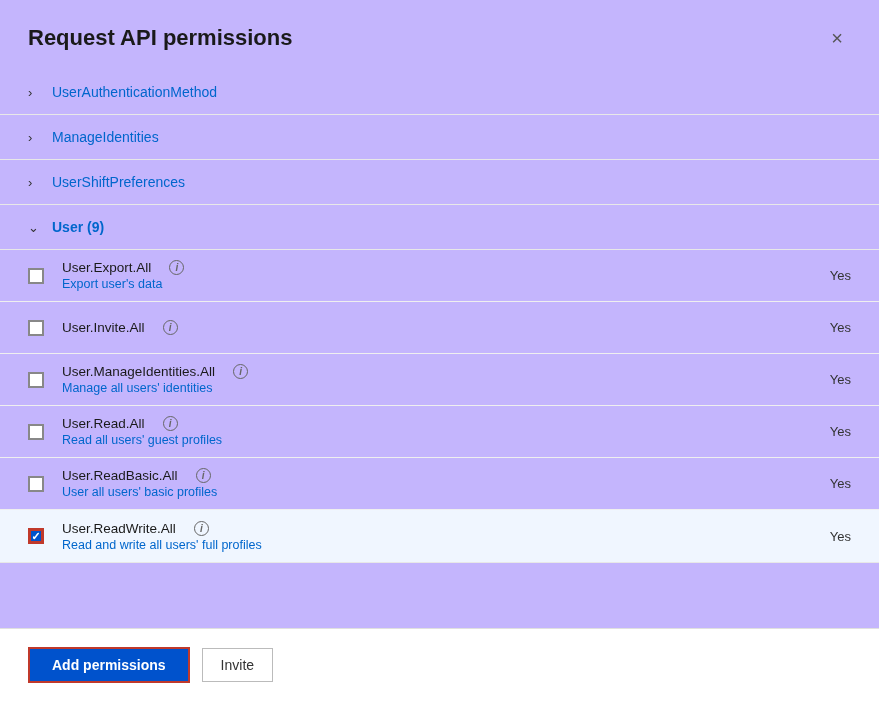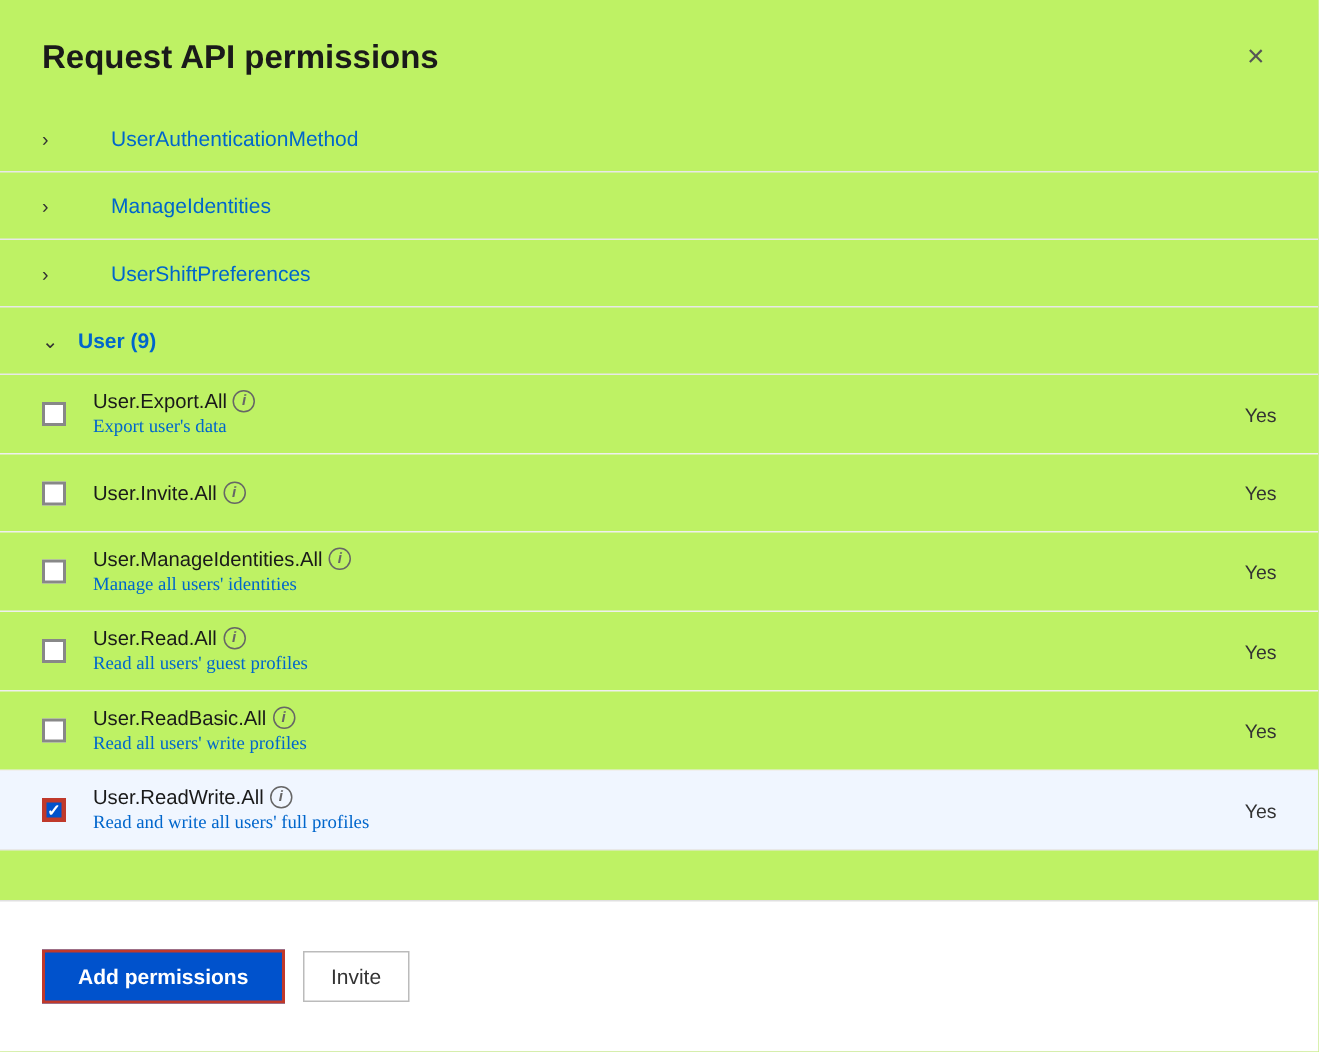--- a/index.html
+++ b/index.html
@@ -5,21 +5,21 @@
     * { box-sizing: border-box; margin: 0; padding: 0; }
     body {
       font-family: 'Segoe UI', Arial, sans-serif;
       background: #f3f3f3;
       display: flex;
       justify-content: center;
       align-items: center;
       min-height: 100vh;
     }
     .dialog {
-      background: #bef264;
+      background: #c4b5fd;
       width: 879px;
       min-height: 701px;
       display: flex;
       flex-direction: column;
       box-shadow: 0 4px 24px rgba(0,0,0,0.18);
       position: relative;
     }
     .dialog-header {
       display: flex;
       align-items: center;
@@ -64,21 +64,20 @@
       font-size: 13px;
       color: #333;
       margin-right: 10px;
       width: 14px;
       display: inline-block;
     }
     .section-name {
       font-size: 14px;
       color: #0066cc;
       font-weight: 400;
-      margin-left: 22px;
     }
     .section-name-expanded {
       font-size: 14px;
       color: #0066cc;
       font-weight: 600;
     }
 
     
     .perm-group {
       border-bottom: 1px solid #e8e8e8;
@@ -118,27 +117,26 @@
 
     .perm-info {
       flex: 1;
     }
     .perm-name {
       font-size: 13.5px;
       color: #1a1a1a;
       font-weight: 500;
       display: flex;
       align-items: center;
-      gap: 4px;
+      gap: 18px;
     }
     .perm-desc {
       font-size: 12.5px;
       color: #0066cc;
       margin-top: 2px;
-      font-family: Liberation Serif, serif;
     }
     .info-icon {
       display: inline-flex;
       align-items: center;
       justify-content: center;
       width: 15px;
       height: 15px;
       border-radius: 50%;
       border: 1px solid #666;
       color: #666;
@@ -150,21 +148,21 @@
     }
     .perm-admin {
       font-size: 13px;
       color: #333;
       min-width: 60px;
       text-align: right;
     }
 
     
     .dialog-footer {
-      padding: 32px 28px;
+      padding: 18px 28px;
       border-top: 1px solid #e0e0e0;
       display: flex;
       align-items: center;
       gap: 12px;
       background: #fff;
     }
     .btn-add {
       background: #0052cc;
       color: #fff;
       border: 2px solid #c0392b;
@@ -264,21 +262,21 @@
         <div class="perm-admin">Yes</div>
       </div>
 
       <div class="perm-row">
         <div class="perm-checkbox-custom"></div>
         <div class="perm-info">
           <div class="perm-name">
             <span>User.ReadBasic.All</span>
             <span class="info-icon">i</span>
           </div>
-          <div class="perm-desc">Read all users' write profiles</div>
+          <div class="perm-desc">User all users' basic profiles</div>
         </div>
         <div class="perm-admin">Yes</div>
       </div>
 
       <div class="perm-row selected">
         <div class="perm-checkbox-custom checked"></div>
         <div class="perm-info">
           <div class="perm-name">
             <span>User.ReadWrite.All</span>
             <span class="info-icon">i</span>

